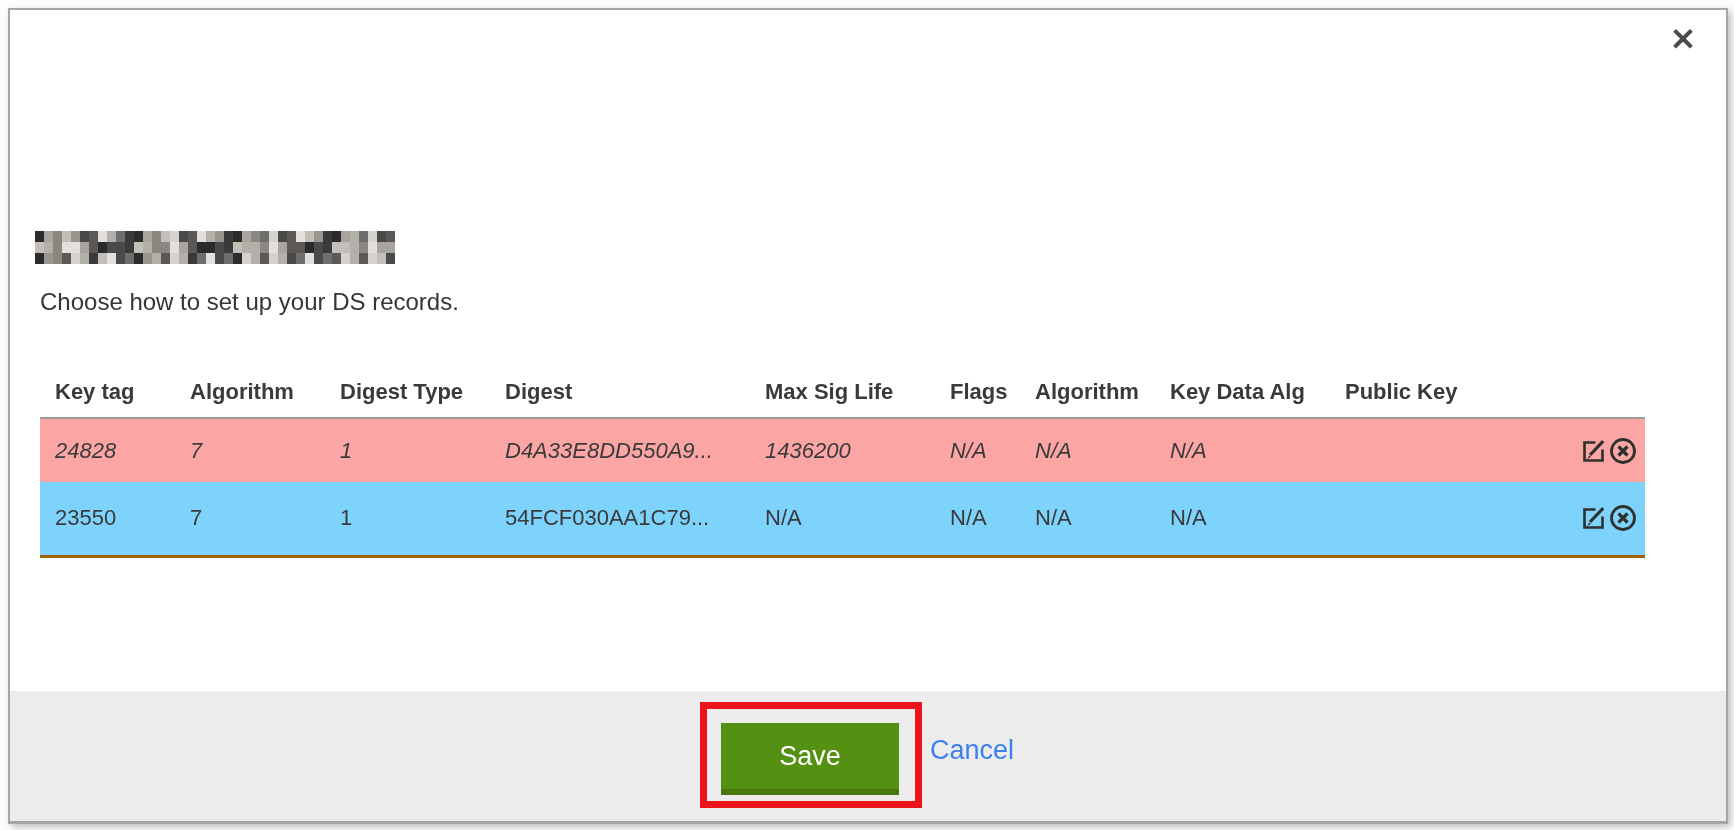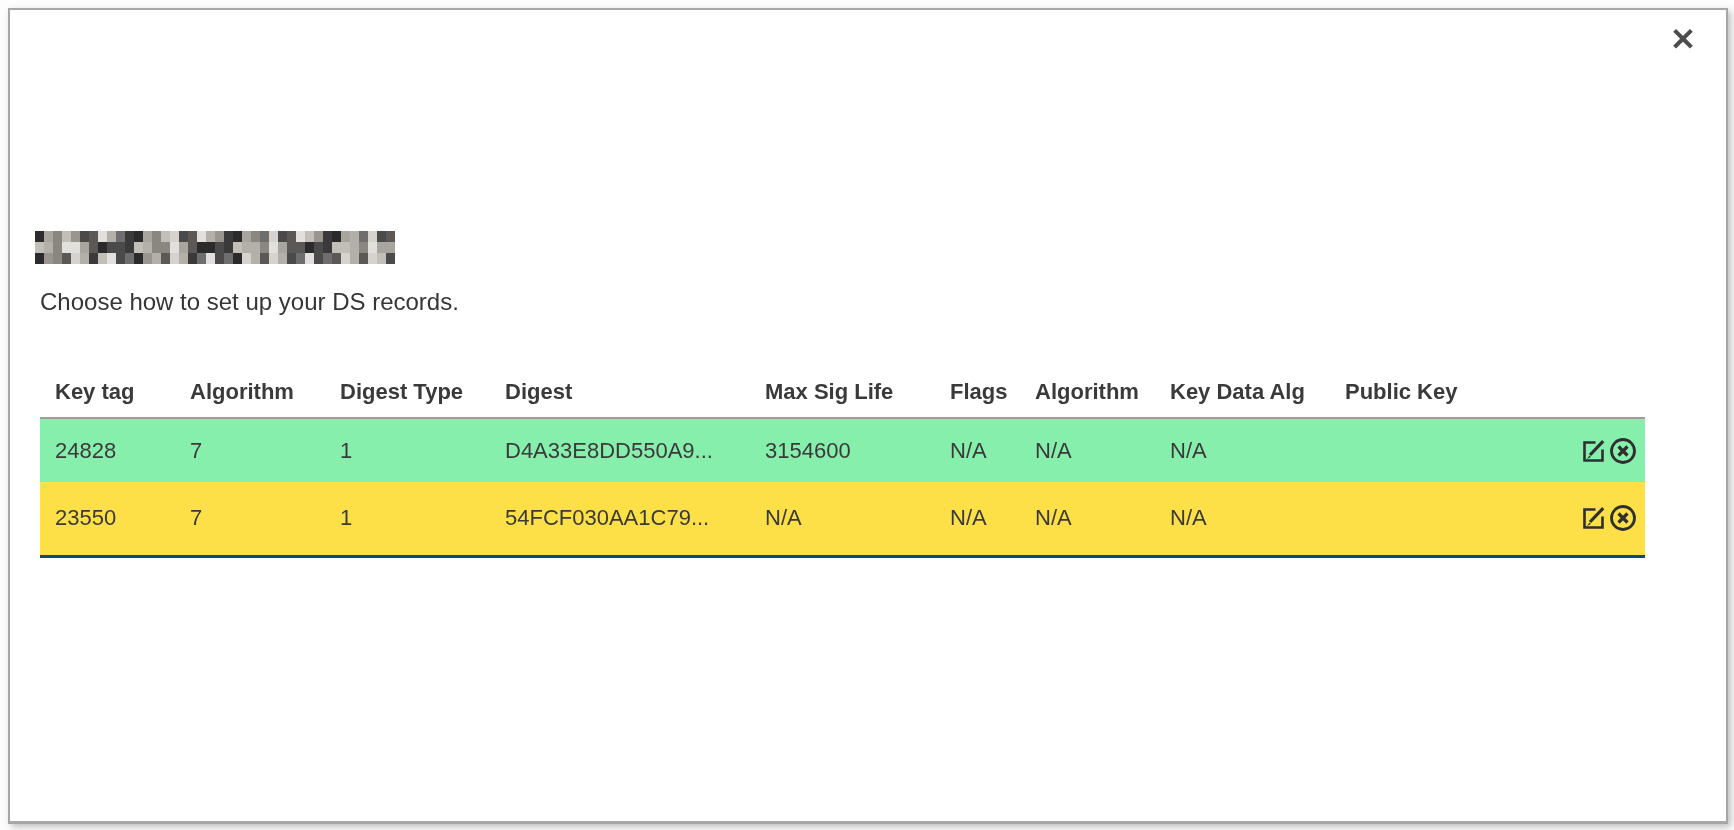--- a/index.html
+++ b/index.html
@@ -31,22 +31,22 @@
   }
   table.ds th {
     text-align: left; font-weight: 700; font-size: 22px; color: #3a3a3a;
     height: 46px; padding: 0 0 6px 15px; vertical-align: middle;
     border-bottom: 2px solid #9c9c9c; white-space: nowrap; overflow: hidden;
   }
   table.ds td {
     font-size: 22px; color: #3a3a3a; padding-left: 15px;
     vertical-align: middle; white-space: nowrap; overflow: hidden;
   }
-  tr.row-a td { background: #86efac; height: 64px; }
-  tr.row-b td { background: #fde047; height: 74px; border-bottom: 3px solid #0c4a6e; }
+  tr.row-a td { background: #fca5a5; height: 64px; font-style: italic; }
+  tr.row-b td { background: #7dd3fc; height: 74px; border-bottom: 3px solid #a16207; }
   td.actions { padding-left: 0; padding-right: 7px; text-align: right; }
   .icon-btn { display: inline-block; vertical-align: middle; cursor: pointer; line-height: 0; }
   .add-btn {
     position: absolute; left: 30px; top: 567px; width: 234px; height: 50px;
     background: #ffffff; border: 3px solid #5a9c16; color: #5a9c16;
     font-size: 23px; font-family: "Liberation Sans", sans-serif; cursor: pointer;
   }
   .footer {
     position: absolute; left: 0; bottom: 0; width: 100%; height: 130px;
     background: #ececec;
@@ -103,21 +103,21 @@
         <th>Public Key</th>
         <th></th>
       </tr>
     </thead>
     <tbody>
       <tr class="row-a">
         <td>24828</td>
         <td>7</td>
         <td>1</td>
         <td>D4A33E8DD550A9...</td>
-        <td>3154600</td>
+        <td>1436200</td>
         <td>N/A</td>
         <td>N/A</td>
         <td>N/A</td>
         <td></td>
         <td class="actions">
           <span class="icon-btn">
             <svg width="28" height="28" viewBox="0 0 28 28" fill="none">
               <path d="M22.5 12.5 V23.5 H4.5 V5.5 H15.5" stroke="#2f2f2f" stroke-width="2.6"></path>
               <path d="M10 18 L23.2 4.2" stroke="#2f2f2f" stroke-width="3.2"></path>
               <path d="M9.5 18.5 L6.8 22.3 L10.8 20.1 Z" fill="#2f2f2f"></path>
@@ -152,14 +152,20 @@
               <circle cx="15" cy="15" r="11.5" stroke="#2f2f2f" stroke-width="2.8"></circle>
               <path d="M10.5 10.5 L19.5 19.5 M19.5 10.5 L10.5 19.5" stroke="#2f2f2f" stroke-width="3.2"></path>
             </svg>
           </span>
         </td>
       </tr>
     </tbody>
   </table>
 
 
+  <div class="footer">
+    <div class="annotation-box">
+      <button class="save-btn">Save</button>
+    </div>
+    <a class="cancel-link">Cancel</a>
+  </div>
 
 </div>
 
 </body></html>

